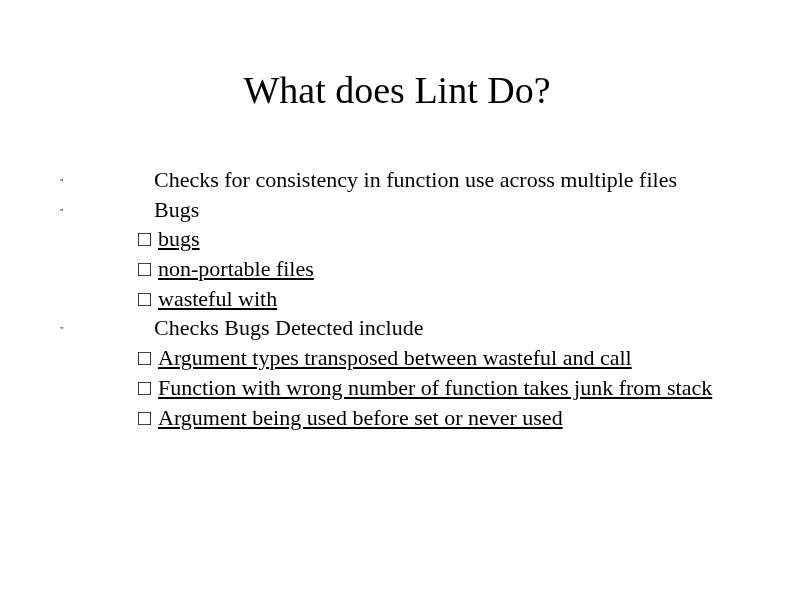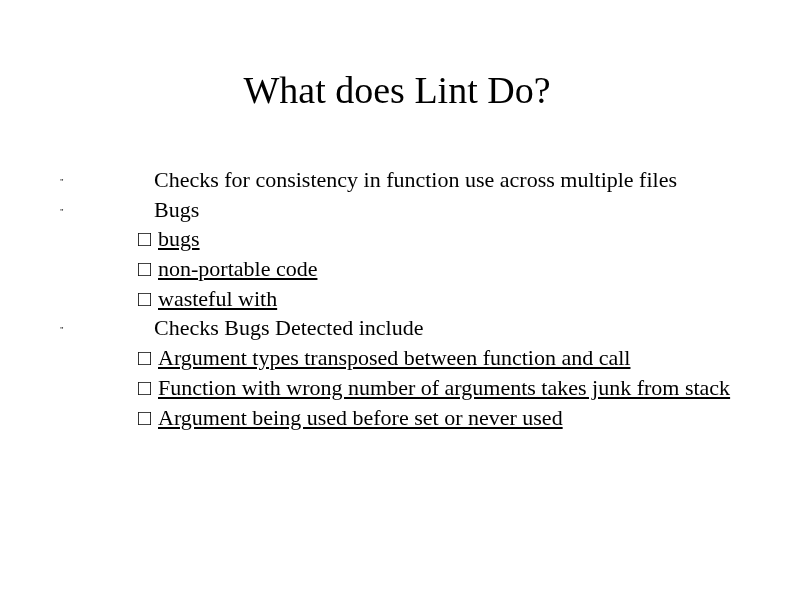--- a/index.html
+++ b/index.html
@@ -80,38 +80,38 @@
     <div class="item">
       <span class="bullet-mark">"</span>
       <span class="item-text">Bugs</span>
     </div>
     <div class="sub">
       <span class="box-mark">□</span>
       <span class="sub-text">bugs</span>
     </div>
     <div class="sub">
       <span class="box-mark">□</span>
-      <span class="sub-text">non-portable code</span>
+      <span class="sub-text">non-portable files</span>
     </div>
     <div class="sub">
       <span class="box-mark">□</span>
       <span class="sub-text">wasteful with</span>
     </div>
 
     <div class="item">
       <span class="bullet-mark">"</span>
       <span class="item-text">Checks Bugs Detected include</span>
     </div>
     <div class="sub">
       <span class="box-mark">□</span>
-      <span class="sub-text">Argument types transposed between function and call</span>
+      <span class="sub-text">Argument types transposed between wasteful and call</span>
     </div>
     <div class="sub">
       <span class="box-mark">□</span>
-      <span class="sub-text">Function with wrong number of arguments takes junk from stack</span>
+      <span class="sub-text">Function with wrong number of function takes junk from stack</span>
     </div>
     <div class="sub">
       <span class="box-mark">□</span>
       <span class="sub-text">Argument being used before set or never used</span>
     </div>
 
   </div>
 </div>
 
 </body></html>

